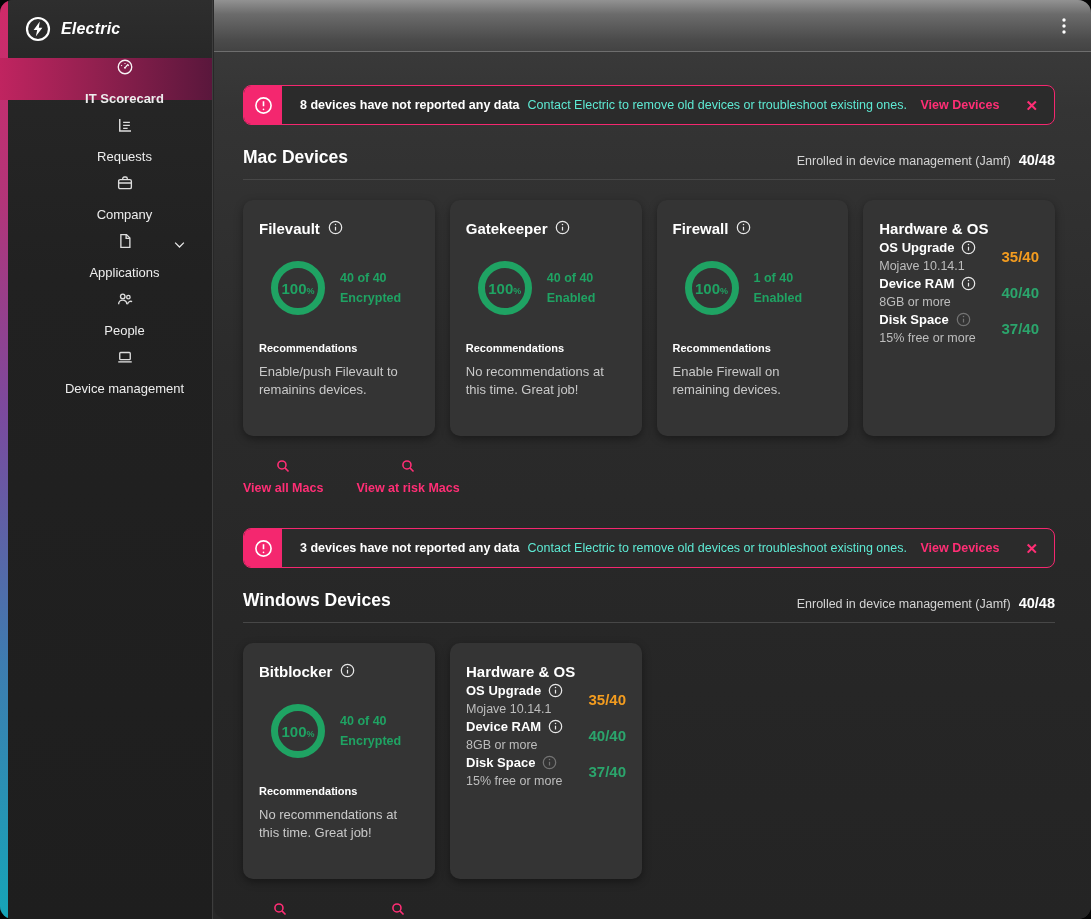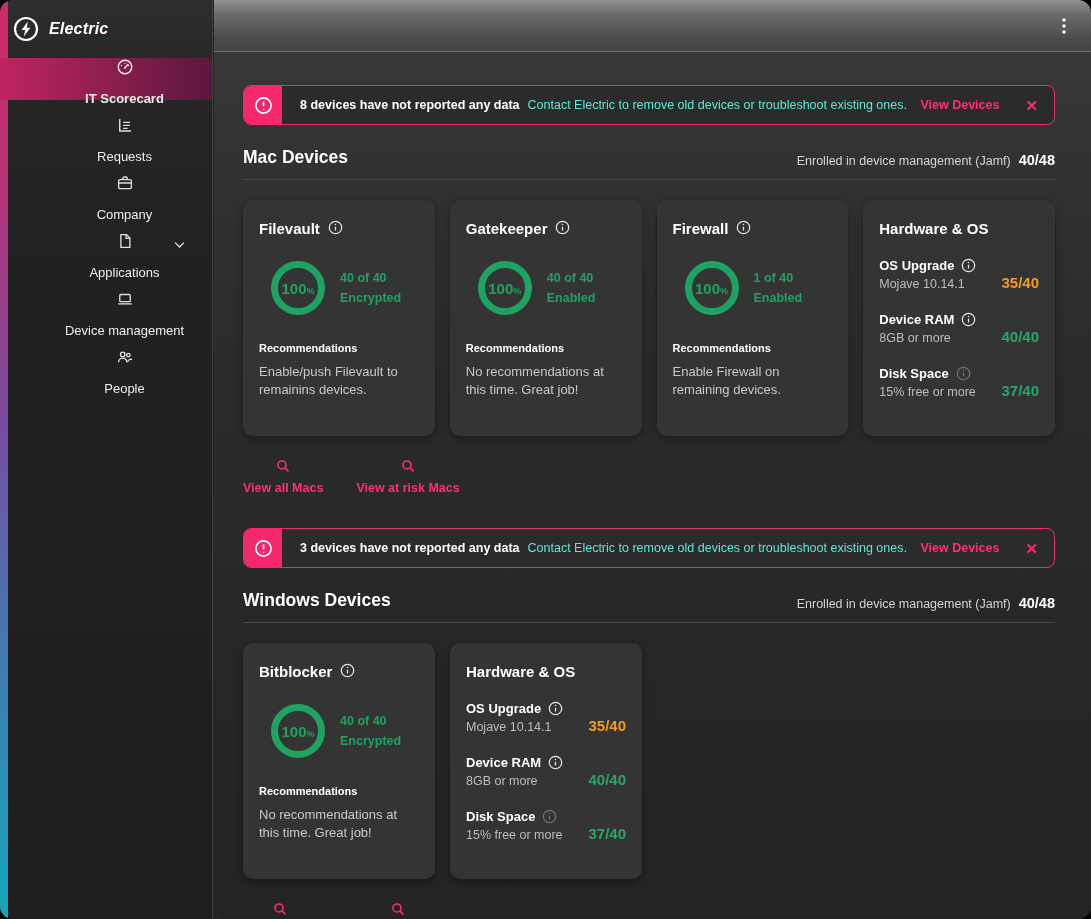--- a/index.html
+++ b/index.html
@@ -6,21 +6,21 @@
   html,body { width:1091px; height:919px; background:#050505; font-family:"Liberation Sans",sans-serif; }
   .stage { position:relative; width:1091px; height:919px; background:#050505; overflow:hidden; }
   .window { position:absolute; inset:0; border-radius:13px; overflow:hidden; background:#282828; }
 
   
   .sidebar { position:absolute; left:0; top:0; bottom:0; width:213px;
              background:linear-gradient(180deg,#2e2e2e 0%,#262626 8%,#212121 30%,#1e1e1e 100%);
              border-right:1px solid #3d3d3d; }
   .sidebar::before { content:""; position:absolute; left:0; top:0; bottom:0; width:8px;
              background:linear-gradient(180deg,#d12a68 0%,#b23579 22%,#7b4a9e 45%,#3e7cb0 72%,#16a5b8 100%); }
-  .logo-row { display:flex; align-items:center; gap:10px; height:58px; padding-left:13px; }
+  .logo-row { display:flex; align-items:center; gap:10px; height:58px; padding-left:25px; }
   .logo-badge { width:26px; height:26px; flex:0 0 auto; }
   .logo-text { color:#fff; font-weight:bold; font-style:italic; font-size:16px; letter-spacing:.2px; }
   .nav { margin-top:0; }
   .nav-item { position:relative; display:flex; align-items:center; gap:15px; height:42px;
               margin-bottom:16px; padding-left:37px; color:#ededed; font-size:13px; cursor:pointer;flex-direction:column; }
   .nav-item .nav-ic { width:18px; height:18px; flex:0 0 auto; opacity:.95; }
   .nav-item.active { background:linear-gradient(90deg,#c02460 0%,#92204f 45%,#5a173c 100%); font-weight:bold; }
   .nav-chevron { margin-left:auto; margin-right:25px; width:15px; height:15px; }
 
   
@@ -63,21 +63,21 @@
   .ring { width:54px; height:54px; border:7px solid #1FA363; border-radius:50%;
           display:flex; align-items:center; justify-content:center; margin-left:12px; flex:0 0 auto; }
   .pct { color:#1FA363; font-weight:bold; font-size:15px; }
   .pct small { font-size:9px; font-weight:bold; }
   .gauge-stat { margin-left:15px; color:#1FA363; font-weight:bold; font-size:12.5px; line-height:1.6; }
 
   .rec-title { margin-top:27px; color:#fff; font-weight:bold; font-size:11px; }
   .rec-body { margin-top:9px; color:#c9c9c9; font-size:13px; line-height:1.38; }
 
   
-  .hw-row { display:flex; align-items:flex-end; margin-top:21px; }
+  .hw-row { display:flex; align-items:center; margin-top:3px; }
   .hw-row:first-of-type { margin-top:23px; }
   .hw-left { flex:1; }
   .hw-label-row { display:flex; align-items:center; gap:7px; }
   .hw-label { color:#fff; font-weight:bold; font-size:13px; white-space:nowrap; }
   .hw-sub { margin-top:4px; color:#bdbdbd; font-size:12.5px; white-space:nowrap; }
   .hw-val { font-weight:bold; font-size:15px; white-space:nowrap; }
   .hw-val.good { color:#2BA56C; }
   .hw-val.warn { color:#F39C1F; }
 
   
@@ -143,36 +143,36 @@
           <svg viewBox="0 0 24 24" fill="none" stroke="#e8e8e8" stroke-width="1.8">
                 <path d="M6.5 3.5 h7.5 l4.5 4.5 v12.5 h-12 z"></path>
                 <path d="M13.5 3.5 v5 h5"></path>
               </svg>
         </span>
         <span>Applications</span>
       </div>
       <div class="nav-item">
         <span class="nav-ic">
           <svg viewBox="0 0 24 24" fill="none" stroke="#e8e8e8" stroke-width="1.8">
-                <rect x="5" y="6" width="14" height="9.5" rx="1.2"></rect>
-                <path d="M3 18.5 h18"></path>
-              </svg>
-        </span>
-        <span>Device management</span>
-      </div>
-      <div class="nav-item">
-        <span class="nav-ic">
-          <svg viewBox="0 0 24 24" fill="none" stroke="#e8e8e8" stroke-width="1.8">
                 <circle cx="9" cy="8.5" r="3"></circle>
                 <path d="M3.5 19 a5.5 5.5 0 0 1 11 0"></path>
                 <circle cx="16.5" cy="9.5" r="2.3"></circle>
                 <path d="M15.5 19 a4.3 4.3 0 0 1 6-3.6"></path>
               </svg>
         </span>
         <span>People</span>
+      </div>
+      <div class="nav-item">
+        <span class="nav-ic">
+          <svg viewBox="0 0 24 24" fill="none" stroke="#e8e8e8" stroke-width="1.8">
+                <rect x="5" y="6" width="14" height="9.5" rx="1.2"></rect>
+                <path d="M3 18.5 h18"></path>
+              </svg>
+        </span>
+        <span>Device management</span>
       </div>
     </div>
   </div>
 
   <div class="content">
     <div class="topband">
       <span class="kebab">
         <svg viewBox="0 0 14 18">
               <circle cx="7" cy="3" r="1.7" fill="#fff"></circle>
               <circle cx="7" cy="9" r="1.7" fill="#fff"></circle>

